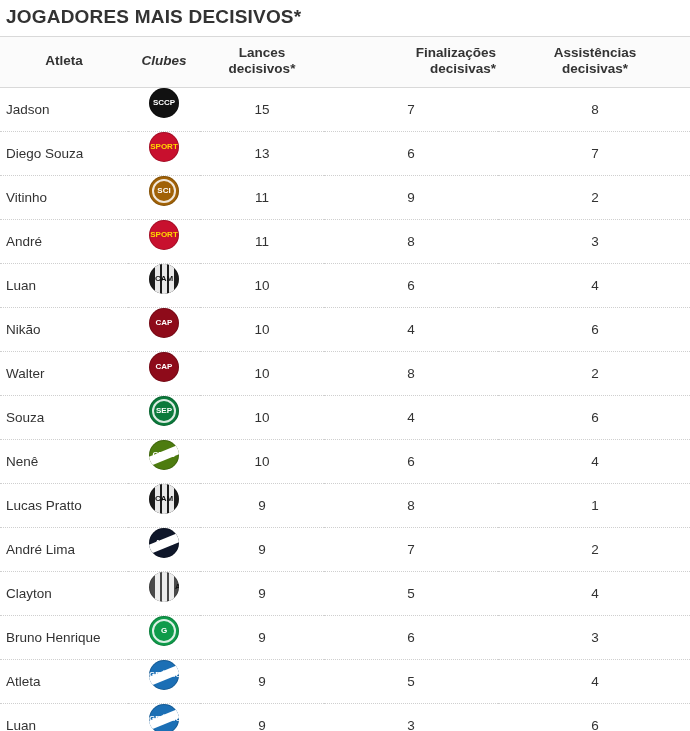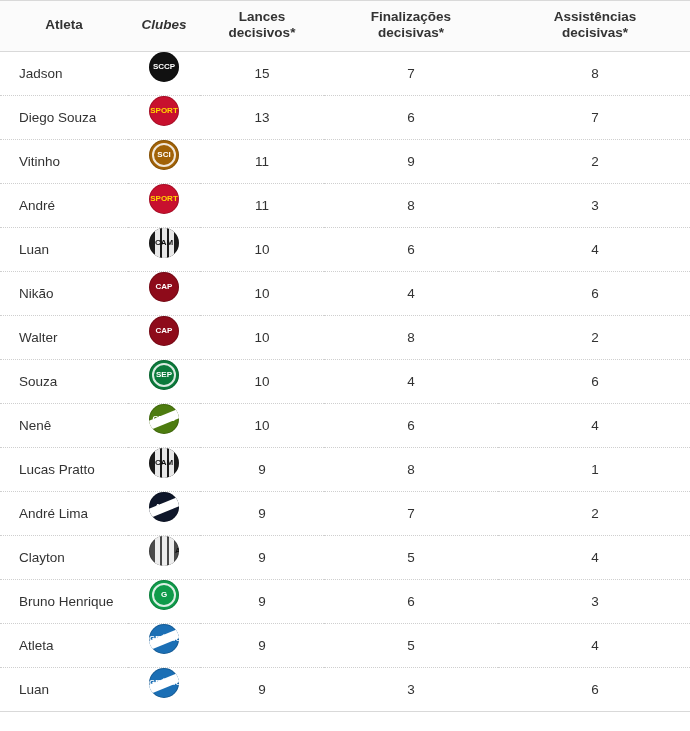--- a/index.html
+++ b/index.html
@@ -44,36 +44,36 @@
     border-top: 1px solid #d9d9d9;
     border-bottom: 1px solid #d9d9d9;
     background: #fbfbfb;
   }
   table.ranking th.athlete-col {
     width: 124px;
     text-align: center;
   }
   table.ranking th.club-col { width: 68px; font-style: italic; }
   table.ranking th.c3 { width: 120px; }
-  table.ranking th.c4 { width: 170px; }
+  table.ranking th.c4 { width: 170px; text-align: right; }
   table.ranking th.c5 { width: 190px; }
 
   table.ranking td {
     font-size: 13.5px;
     color: #333333;
     padding: 0;
     height: 43px;
     vertical-align: middle;
     text-align: center;
     border-bottom: 1px dotted #cfcfcf;
     background: #ffffff;
   }
   table.ranking td.name {
     text-align: left;
-    padding-left: 19px;
+    padding-left: 6px;
     line-height: 15px;
   }
   table.ranking td.name .nm {
     display: block;
   }
   table.ranking tr:last-child td {
     border-bottom: 1px solid #d9d9d9;
   }
   .crest-wrap {
     display: flex;
@@ -120,20 +120,21 @@
     position: absolute;
     top: 0; bottom: 0;
     width: 5px;
   }
 </style>
 </head>
 <body>
 
 <div class="page">
 
+  <div class="title">JOGADORES MAIS DECISIVOS*</div>
 
   <table class="ranking">
     <thead>
       <tr>
         <th class="athlete-col">
           <span>Atleta</span>
         </th>
         <th class="club-col">
           <span>Clubes</span>
         </th>

